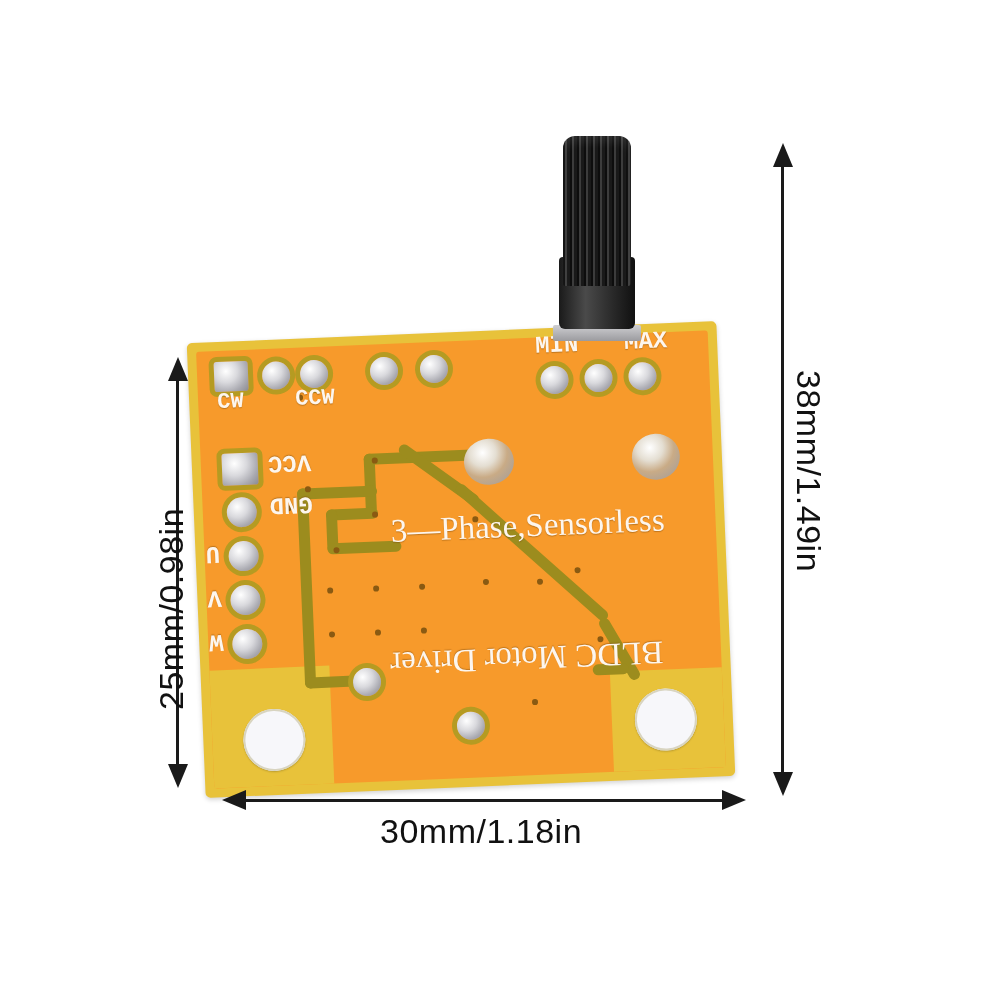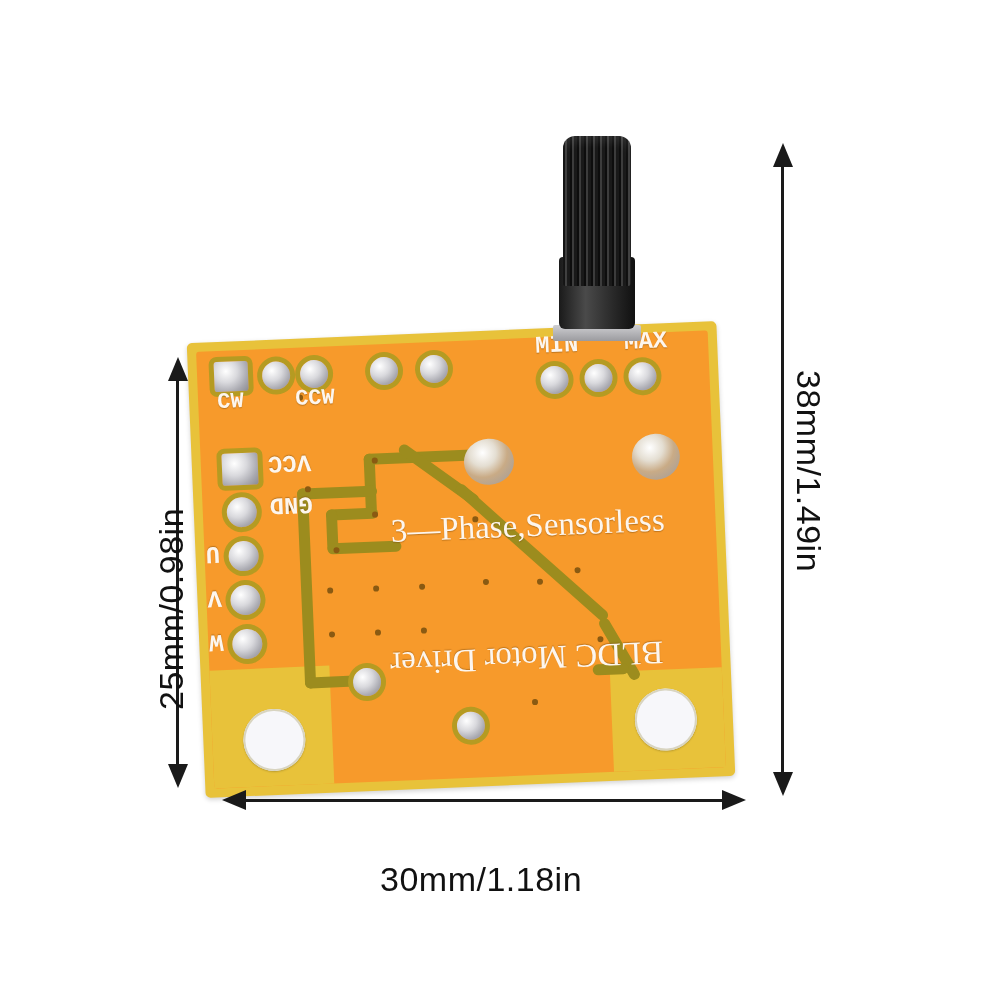--- a/index.html
+++ b/index.html
@@ -167,16 +167,16 @@
     <div class="arrow arrow-up" style="left:168px;top:357px;"></div>
     <div class="dim-line dim-v" style="left:176px;top:374px;height:398px;"></div>
     <div class="arrow arrow-down" style="left:168px;top:764px;"></div>
     <div class="dim-label rot-ccw" style="left:152px;top:710px;">25mm/0.98in</div>
   </div>
 
   <div>
     <div class="arrow arrow-left" style="left:222px;top:790px;"></div>
     <div class="dim-line dim-h" style="left:240px;top:799px;width:490px;"></div>
     <div class="arrow arrow-right" style="left:722px;top:790px;"></div>
-    <div class="dim-label" style="left:380px;top:860px;">30mm/1.18in</div>
+    <div class="dim-label" style="left:380px;top:812px;">30mm/1.18in</div>
   </div>
 
 </div>
 
 </body></html>

